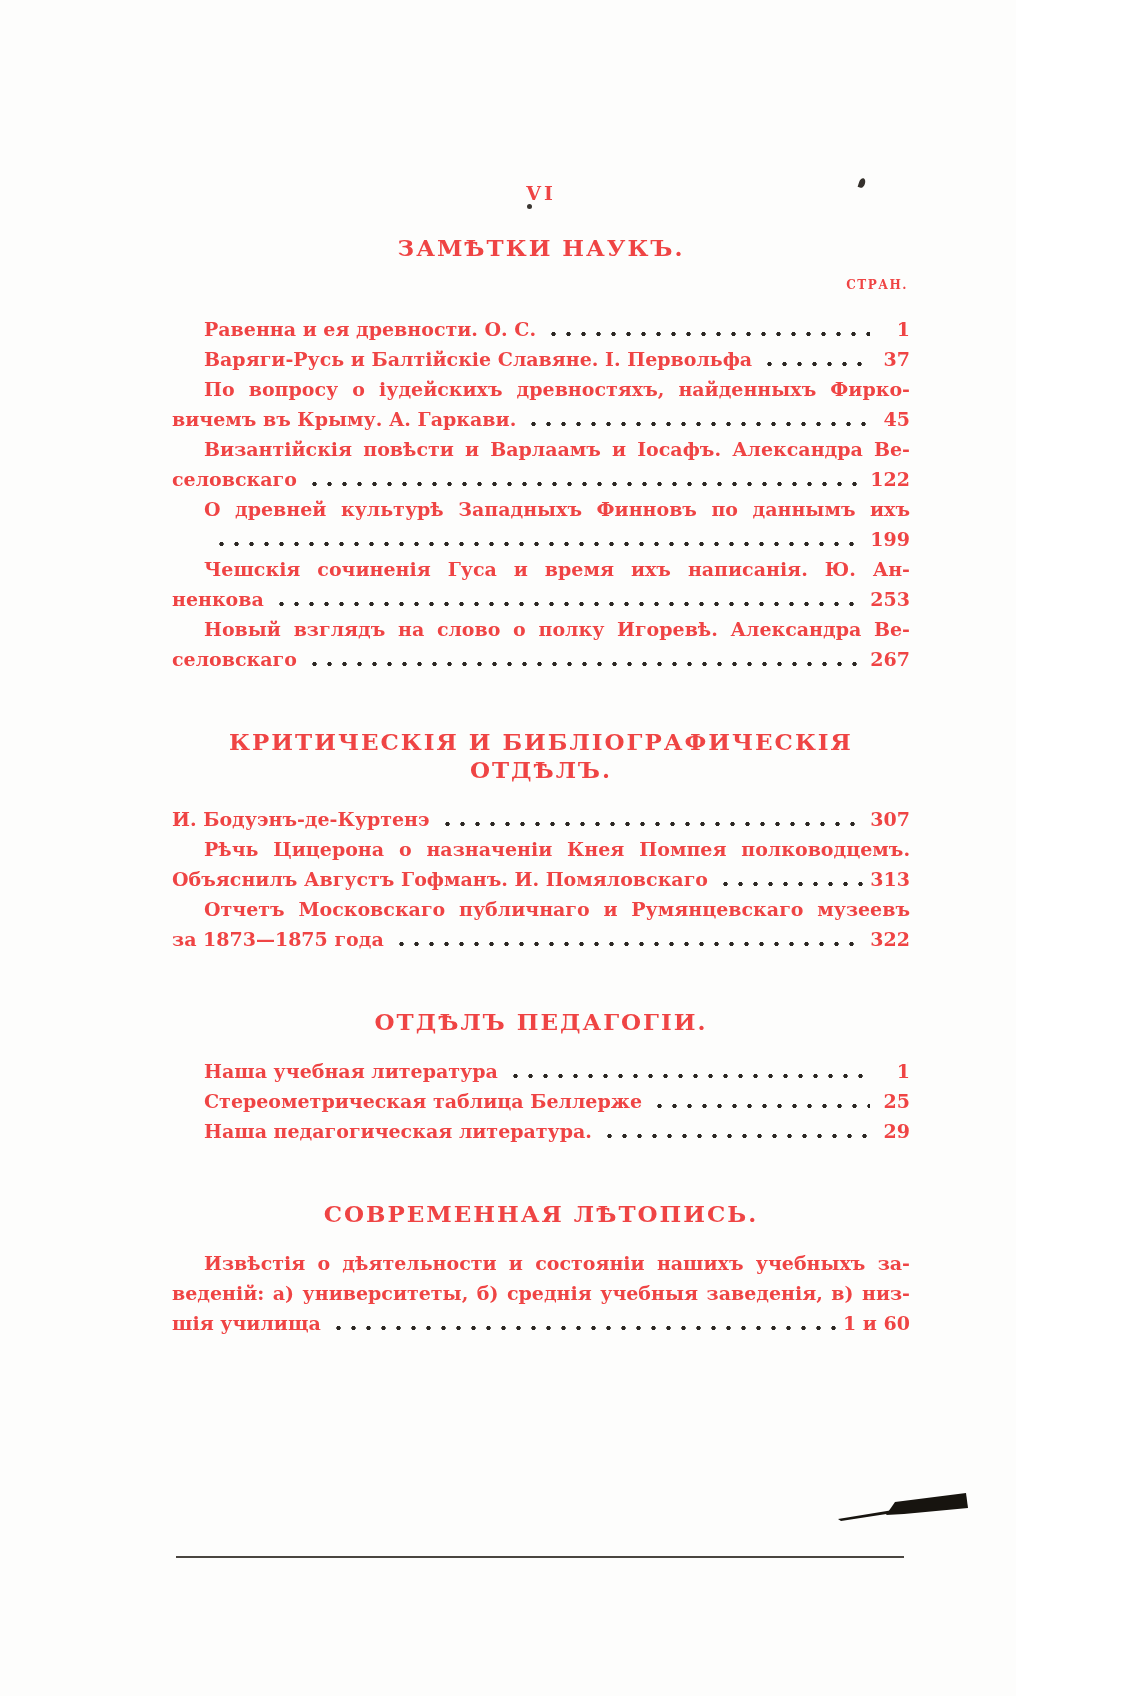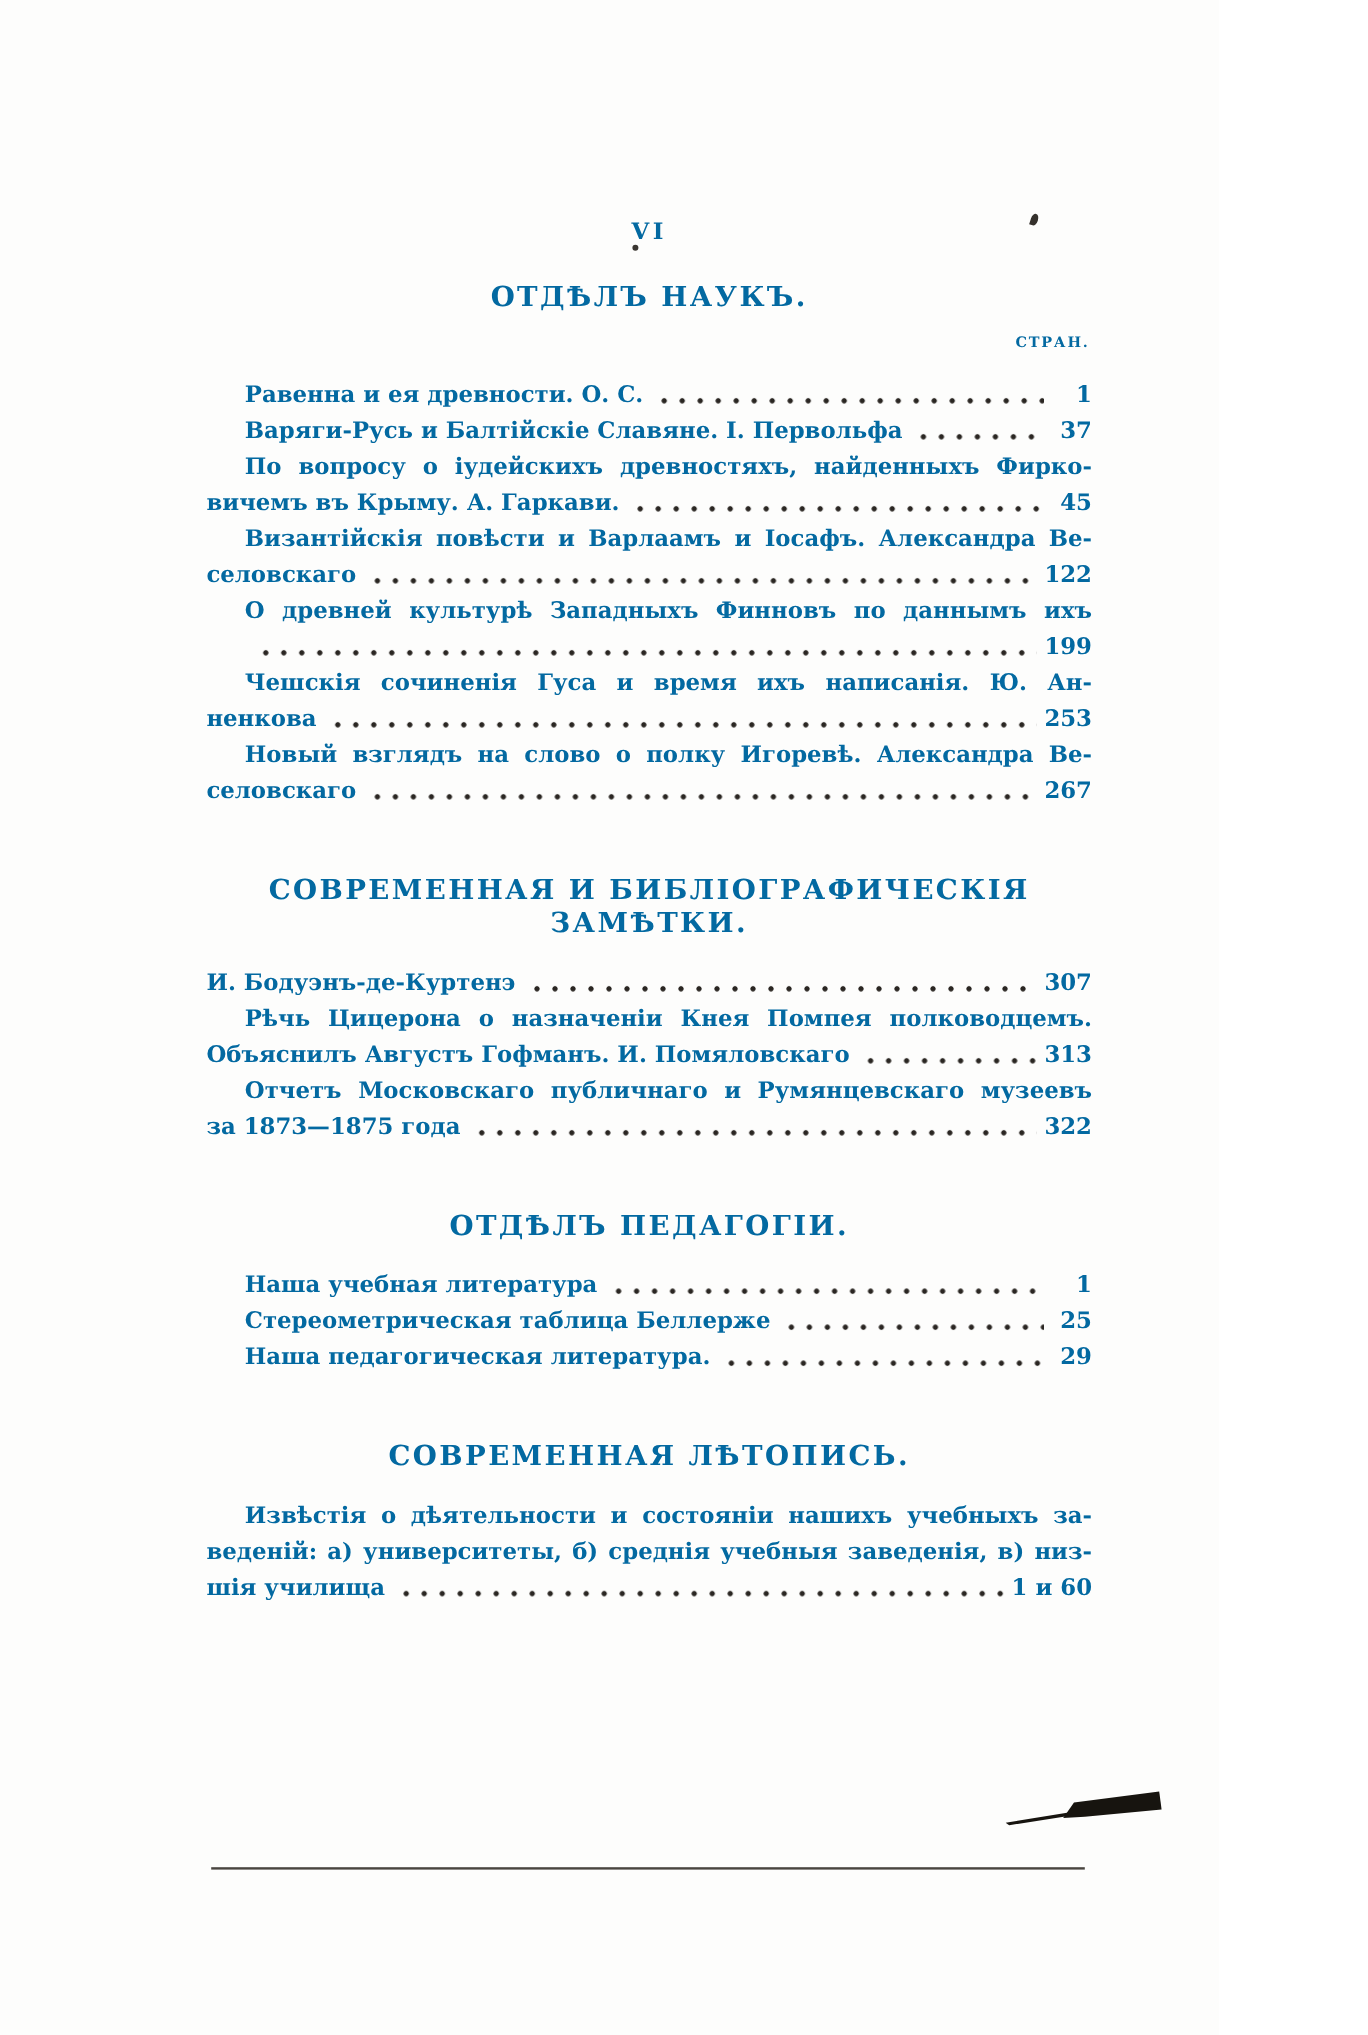--- a/index.html
+++ b/index.html
@@ -4,21 +4,21 @@
 <style>
   * { box-sizing: border-box; }
   html, body { margin: 0; padding: 0; background: #ffffff; }
 
   .page {
     position: relative;
     width: 1016px;
     height: 1696px;
     background: #fdfdfc;
     font-family: "DejaVu Serif", serif;
-    color: #0369a1;
+    color: #ef4444;
     overflow: hidden;
   }
 
   .content {
     position: absolute;
     left: 172px;
     top: 182px;
     width: 738px;
   }
 
@@ -119,21 +119,21 @@
   }
 </style>
 </head>
 <body>
 
 <div class="page">
   <div class="content">
     <div class="folio">VI</div>
     <div id="toc">
         <section class="toc-section">
-          <h2 class="section-title">ОТДѢЛЪ НАУКЪ.</h2>
+          <h2 class="section-title">ЗАМѢТКИ НАУКЪ.</h2>
           <div class="pages-header">СТРАН.</div>
           <div class="entry">
             <div class="line last first">
               <span class="t"><span>Равенна и ея древности. </span><span class="it">О. С.</span></span>
               <span class="leader"></span>
               <span class="pg">1</span>
             </div>
           </div>
           <div class="entry">
             <div class="line last first">
@@ -178,21 +178,21 @@
           <div class="entry">
             <div class="line pre first"><span>Новый взглядъ на слово о полку Игоревѣ. </span><span class="it">Александра Ве-</span></div>
             <div class="line last">
               <span class="t"><span class="it">селовскаго</span></span>
               <span class="leader"></span>
               <span class="pg">267</span>
             </div>
           </div>
         </section>
         <section class="toc-section">
-          <h2 class="section-title">СОВРЕМЕННАЯ И БИБЛІОГРАФИЧЕСКІЯ ЗАМѢТКИ.</h2>
+          <h2 class="section-title">КРИТИЧЕСКІЯ И БИБЛІОГРАФИЧЕСКІЯ ОТДѢЛЪ.</h2>
           <div class="entry">
             <div class="line last">
               <span class="t"><span class="it">И. Бодуэнъ-де-Куртенэ</span></span>
               <span class="leader"></span>
               <span class="pg">307</span>
             </div>
           </div>
           <div class="entry">
             <div class="line pre first"><span>Рѣчь Цицерона о назначеніи Кнея Помпея полководцемъ.</span></div>
             <div class="line last">

